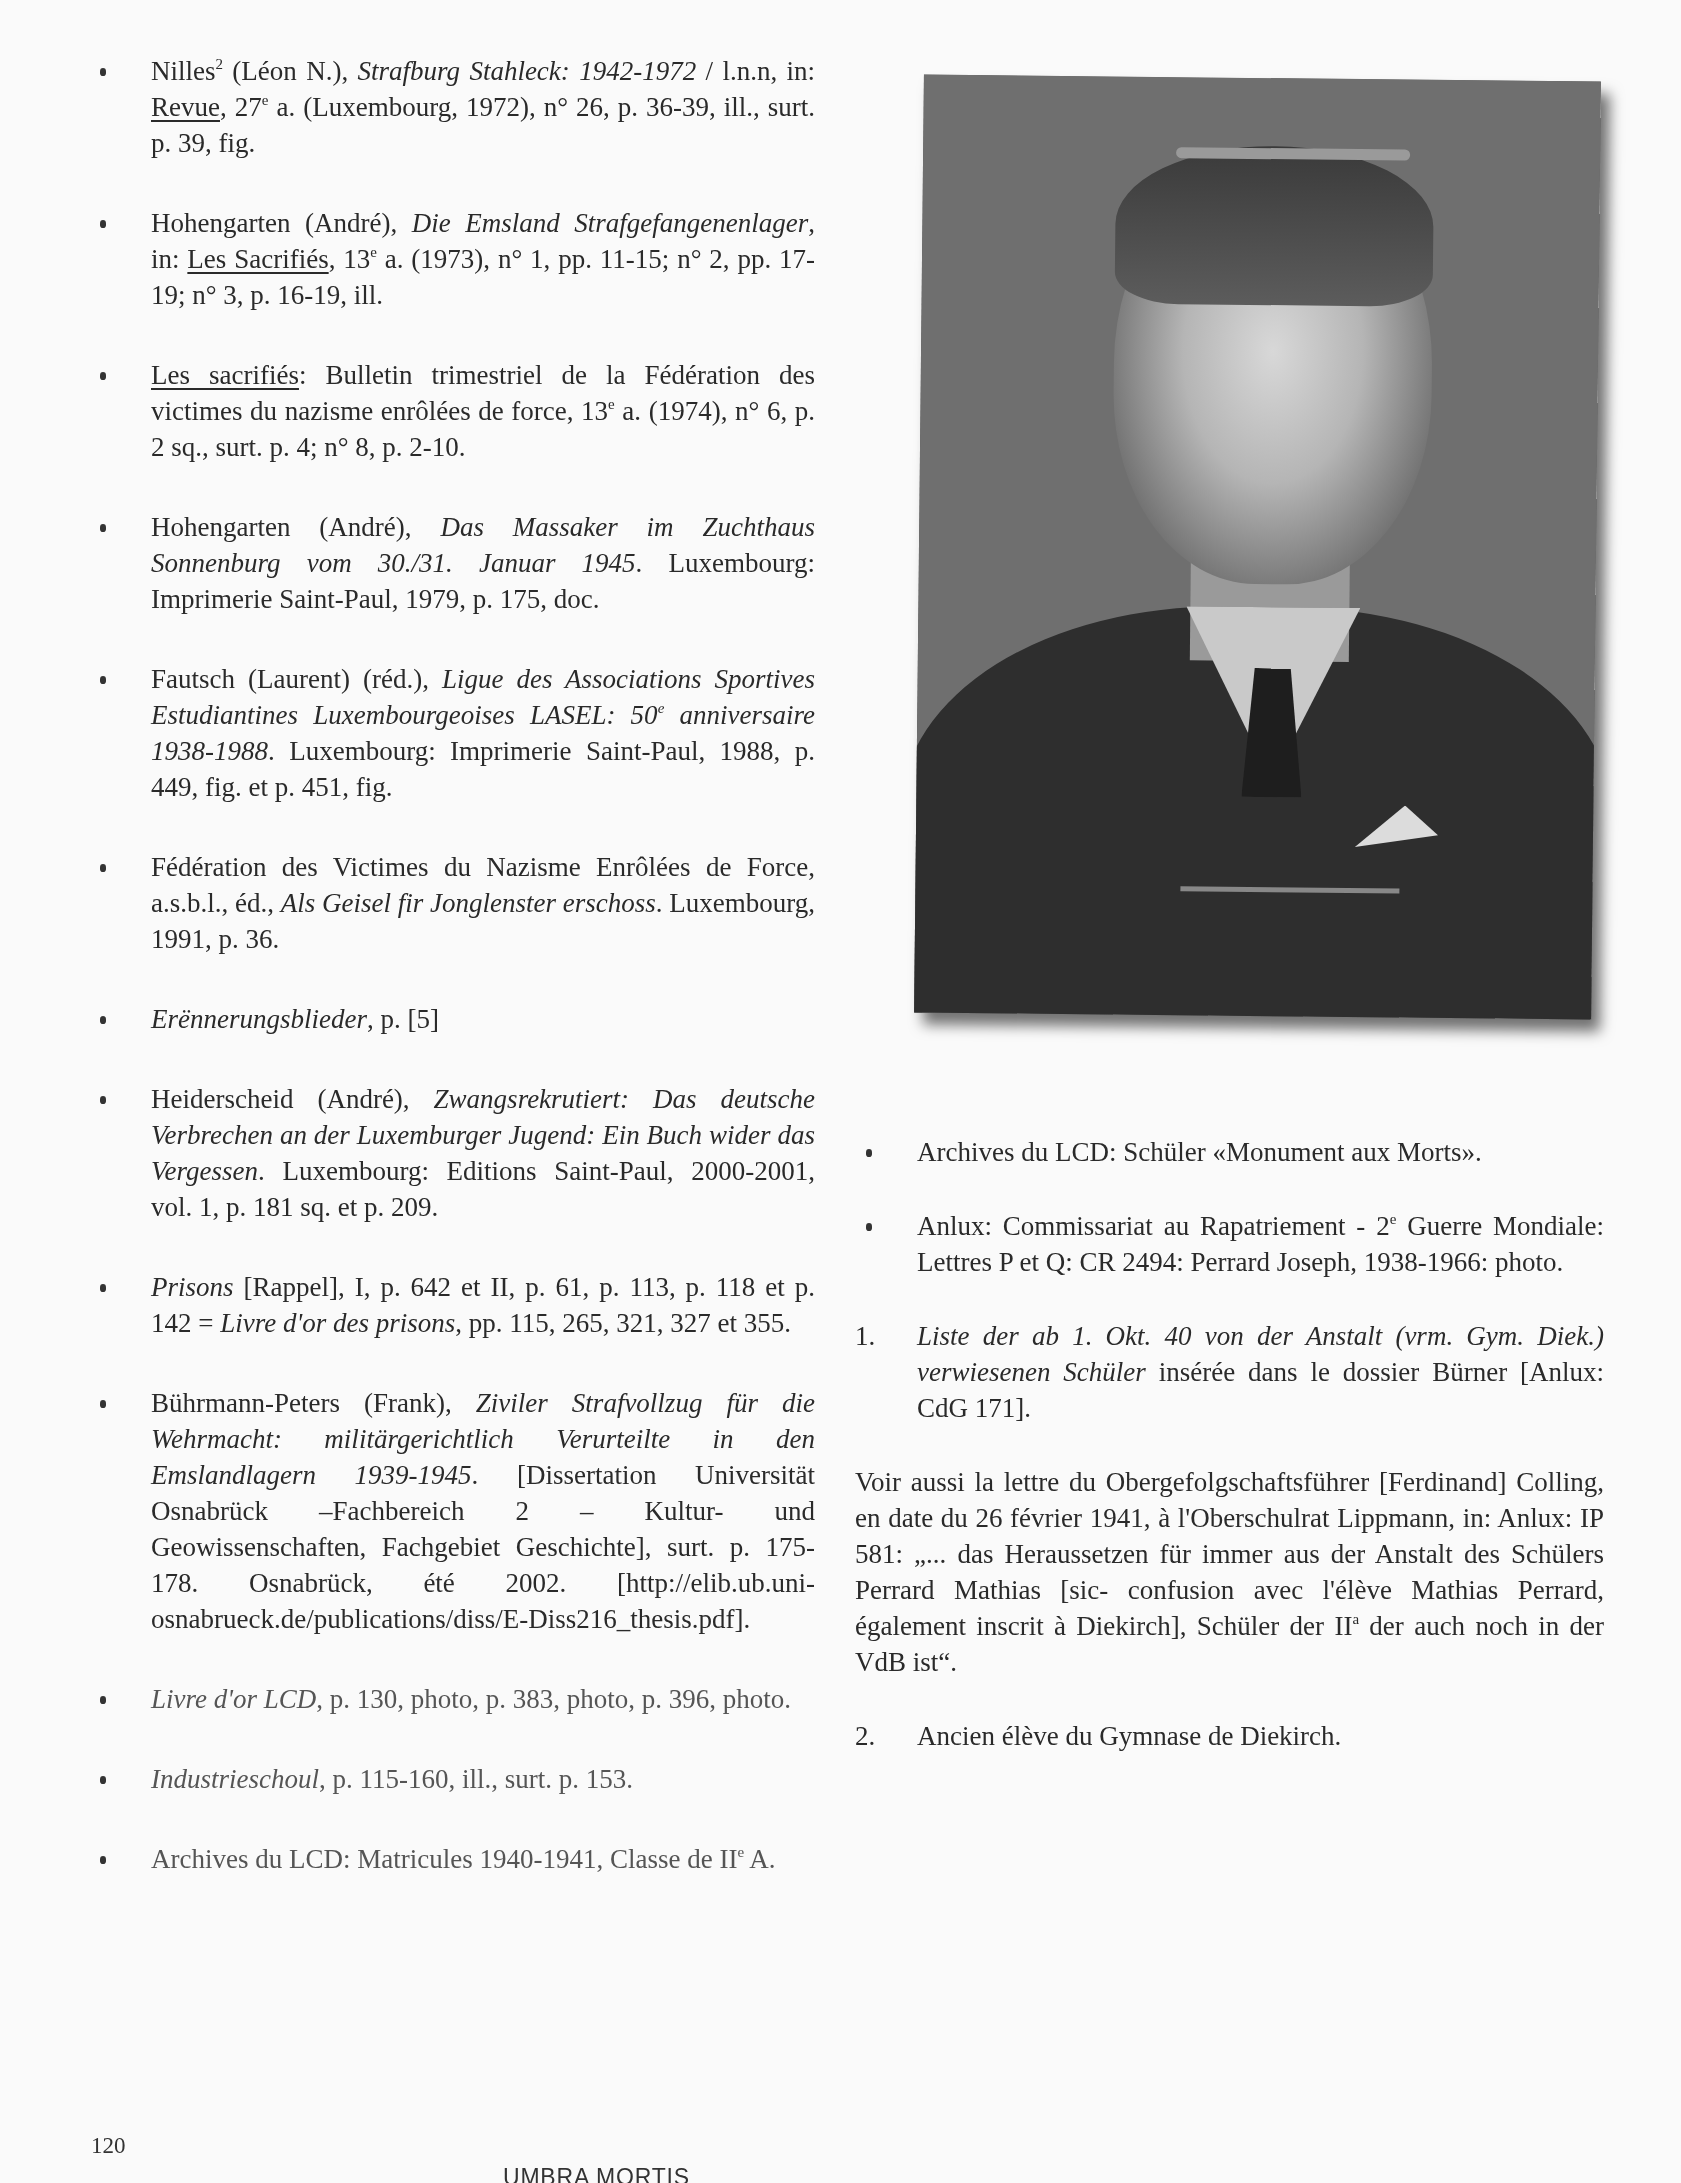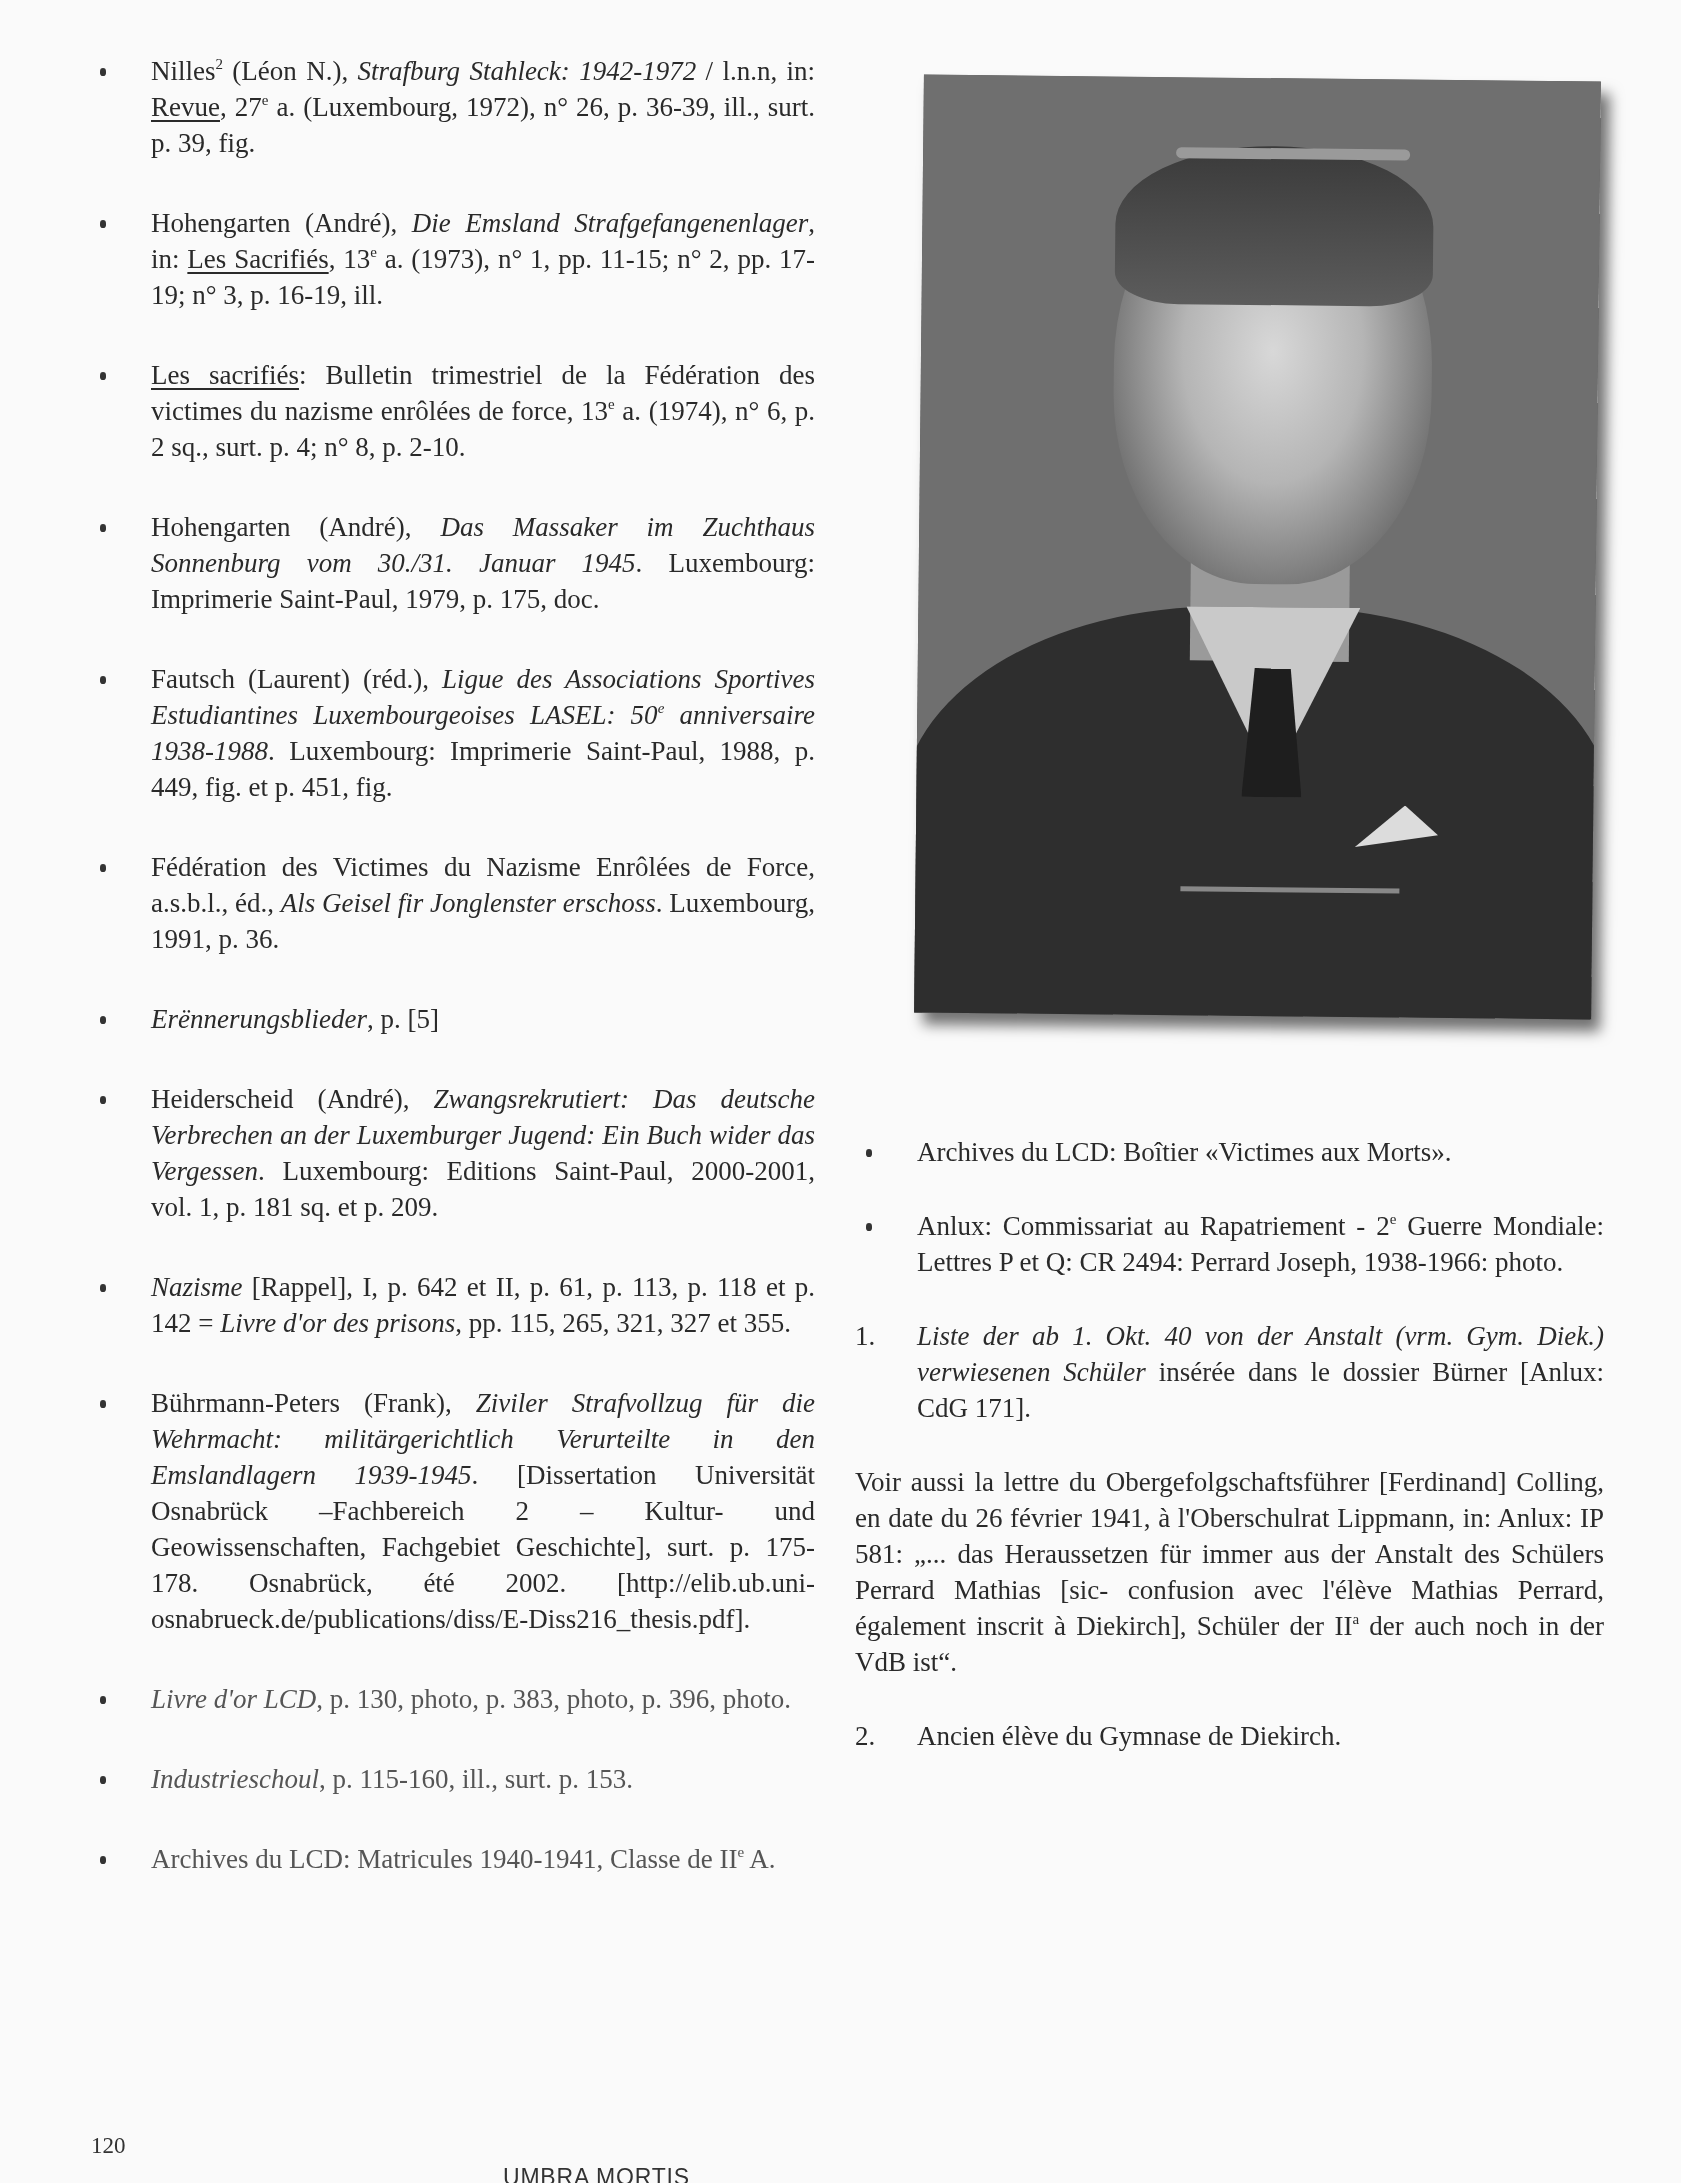--- a/index.html
+++ b/index.html
@@ -48,21 +48,21 @@
 
 <div class="col left-col" id="bib">
     <div class="entry"><span class="bullet"></span><span><span>Nilles</span><sup>2</sup><span> (Léon N.), </span><i>Strafburg Stahleck: 1942-1972</i><span> / l.n.n, in: </span><span class="u">Revue</span><span>, 27</span><sup>e</sup><span> a. (Luxembourg, 1972), n° 26, p. 36-39, ill., surt. p. 39, fig.</span></span></div>
     <div class="entry"><span class="bullet"></span><span><span>Hohengarten (André), </span><i>Die Emsland Strafgefangenenlager</i><span>, in: </span><span class="u">Les Sacrifiés</span><span>, 13</span><sup>e</sup><span> a. (1973), n° 1, pp. 11-15; n° 2, pp. 17-19; n° 3, p. 16-19, ill.</span></span></div>
     <div class="entry"><span class="bullet"></span><span><span class="u">Les sacrifiés</span><span>: Bulletin trimestriel de la Fédération des victimes du nazisme enrôlées de force, 13</span><sup>e</sup><span> a. (1974), n° 6, p. 2 sq., surt. p. 4; n° 8, p. 2-10.</span></span></div>
     <div class="entry"><span class="bullet"></span><span><span>Hohengarten (André), </span><i>Das Massaker im Zuchthaus Sonnenburg vom 30./31. Januar 1945</i><span>. Luxembourg: Imprimerie Saint-Paul, 1979, p. 175, doc.</span></span></div>
     <div class="entry"><span class="bullet"></span><span><span>Fautsch (Laurent) (réd.), </span><i>Ligue des Associations Sportives Estudiantines Luxembourgeoises LASEL: 50</i><sup style="font-style: italic;">e</sup><i> anniversaire 1938-1988</i><span>. Luxembourg: Imprimerie Saint-Paul, 1988, p. 449, fig. et p. 451, fig.</span></span></div>
     <div class="entry"><span class="bullet"></span><span><span>Fédération des Victimes du Nazisme Enrôlées de Force, a.s.b.l., éd., </span><i>Als Geisel fir Jonglenster erschoss</i><span>. Luxembourg, 1991, p. 36.</span></span></div>
     <div class="entry"><span class="bullet"></span><span><i>Erënnerungsblieder</i><span>, p. [5]</span></span></div>
     <div class="entry"><span class="bullet"></span><span><span>Heiderscheid (André), </span><i>Zwangsrekrutiert: Das deutsche Verbrechen an der Luxemburger Jugend: Ein Buch wider das Vergessen</i><span>. Luxembourg: Editions Saint-Paul, 2000-2001, vol. 1, p. 181 sq. et p. 209.</span></span></div>
-    <div class="entry"><span class="bullet"></span><span><i>Nazisme</i><span> [Rappel], I, p. 642 et II, p. 61, p. 113, p. 118 et p. 142 = </span><i>Livre d'or des prisons</i><span>, pp. 115, 265, 321, 327 et 355.</span></span></div>
+    <div class="entry"><span class="bullet"></span><span><i>Prisons</i><span> [Rappel], I, p. 642 et II, p. 61, p. 113, p. 118 et p. 142 = </span><i>Livre d'or des prisons</i><span>, pp. 115, 265, 321, 327 et 355.</span></span></div>
     <div class="entry"><span class="bullet"></span><span><span>Bührmann-Peters (Frank), </span><i>Ziviler Strafvollzug für die Wehrmacht: militärgerichtlich Verurteilte in den Emslandlagern 1939-1945</i><span>. [Dissertation Universität Osnabrück –Fachbereich 2 – Kultur- und Geowissenschaften, Fachgebiet Geschichte], surt. p. 175-178. Osnabrück, été 2002. [http://elib.ub.uni-osnabrueck.de/publications/diss/E-Diss216_thesis.pdf].</span></span></div>
     <div class="entry faded"><span class="bullet"></span><span><i>Livre d'or LCD</i><span>, p. 130, photo, p. 383, photo, p. 396, photo.</span></span></div>
     <div class="entry faded"><span class="bullet"></span><span><i>Industrieschoul</i><span>, p. 115-160, ill., surt. p. 153.</span></span></div>
     <div class="entry faded"><span class="bullet"></span><span><span>Archives du LCD: Matricules 1940-1941, Classe de II</span><sup>e</sup><span> A.</span></span></div>
   </div>
 
 <div class="photo" title="Black-and-white portrait photograph of a young man in suit and tie">
   <div class="bg"></div>
   <div class="suit"></div>
   <div class="neck"></div>
@@ -70,21 +70,21 @@
   <div class="tie"></div>
   <div class="head"></div>
   <div class="hair"></div>
   <div class="pin"></div>
   <div class="pocket"></div>
   <div class="bar"></div>
 </div>
 
 <div class="col right-col">
   <div id="sources">
-      <div class="entry"><span class="bullet"></span><span><span>Archives du LCD: Boîtier «Victimes aux Morts».</span></span></div>
+      <div class="entry"><span class="bullet"></span><span><span>Archives du LCD: Schüler «Monument aux Morts».</span></span></div>
       <div class="entry"><span class="bullet"></span><span><span>Anlux: Commissariat au Rapatriement - 2</span><sup>e</sup><span> Guerre Mondiale: Lettres P et Q: CR 2494: Perrard Joseph, 1938-1966: photo.</span></span></div>
     </div>
   <div id="notes">
       <div class="entry"><span class="num">1.</span><span><i>Liste der ab 1. Okt. 40 von der Anstalt (vrm. Gym. Diek.) verwiesenen Schüler</i><span> insérée dans le dossier Bürner [Anlux: CdG 171].</span></span></div>
     </div>
   <p class="para" id="note-para"><span>Voir aussi la lettre du Obergefolgschaftsführer [Ferdinand] Colling, en date du 26 février 1941, à l'Oberschulrat Lippmann, in: Anlux: IP 581: „... das Heraussetzen für immer aus der Anstalt des Schülers Perrard Mathias [sic- confusion avec l'élève Mathias Perrard, également inscrit à Diekirch], Schüler der II</span><sup>a</sup><span> der auch noch in der VdB ist“.</span></p>
   <div id="notes-after">
       <div class="entry"><span class="num">2.</span><span><span>Ancien élève du Gymnase de Diekirch.</span></span></div>
     </div>
 </div>

